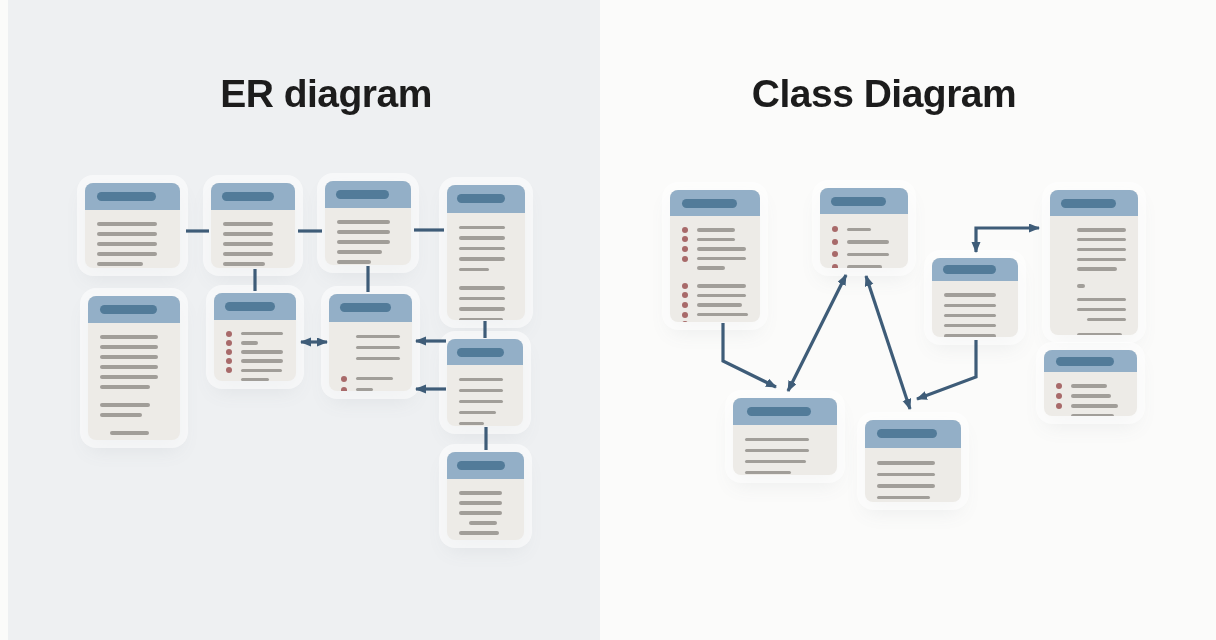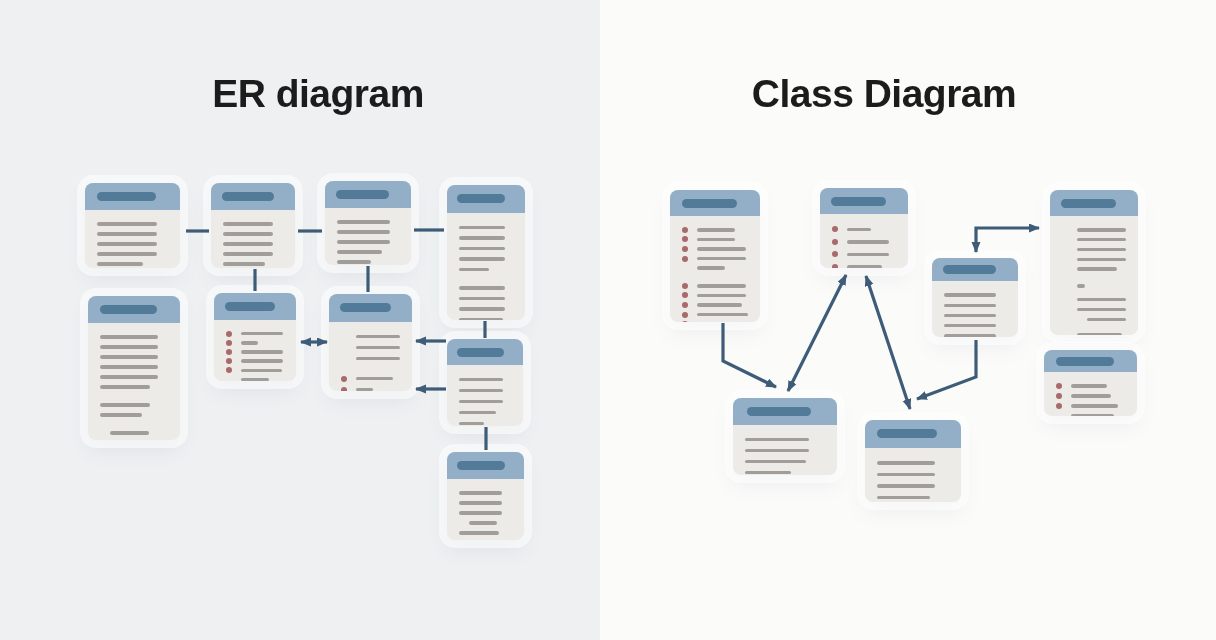--- a/index.html
+++ b/index.html
@@ -4,21 +4,21 @@
 <style>
   :root{
     --bg-left:#eef0f2; --bg-right:#fbfbfa;
     --hdr:#93afc7; --pill:#527b99; --body:#edebe7;
     --line:#a19e99; --dot:#a86a6a; --arrow:#3e5c78; --title:#1c1c1c;
   }
   *{margin:0;padding:0;box-sizing:border-box;}
   html,body{width:1216px;height:640px;overflow:hidden;}
   body{font-family:"Liberation Sans", sans-serif; position:relative; background:var(--bg-right);}
   .panel{position:absolute;top:0;height:640px;}
-  .panel.left{left:0;width:600px;background:var(--bg-left);}
+  .panel.left{left:8px;width:600px;background:var(--bg-left);}
   .panel.right{left:600px;width:616px;background:var(--bg-right);}
   .diagram-title{
     position:absolute;top:72px;left:0;width:100%;
     text-align:center;font-size:39px;font-weight:700;color:var(--title);
     letter-spacing:-0.5px;
   }
   .panel.left .diagram-title{transform:translateX(18px);}
   .panel.right .diagram-title{transform:translateX(-24px);}
   #nodes,#connector-svg{position:absolute;top:0;left:0;width:1216px;height:640px;}
   #connector-svg{pointer-events:none;}

